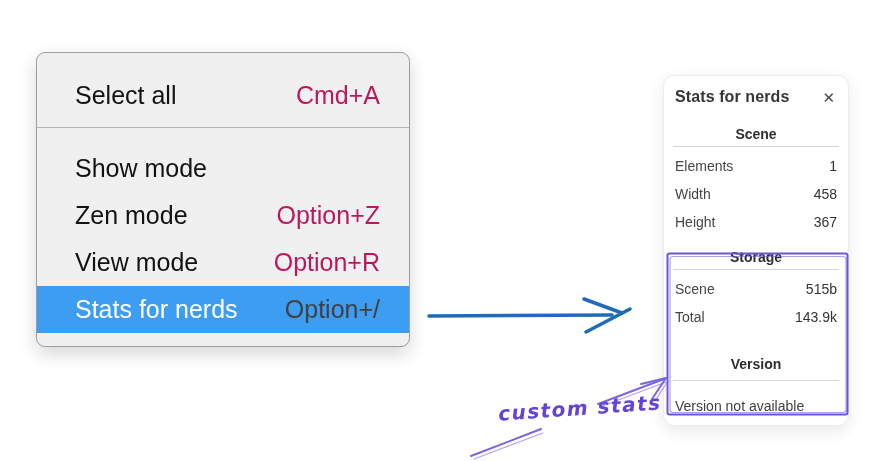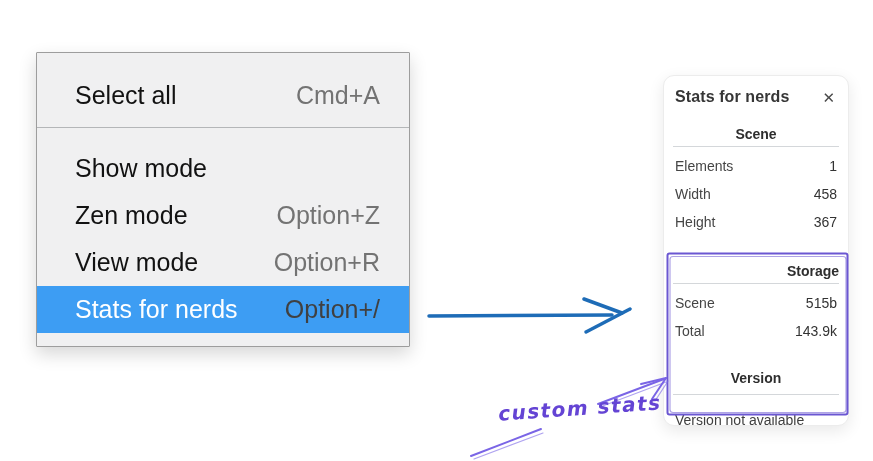--- a/index.html
+++ b/index.html
@@ -5,52 +5,52 @@
   html,body { margin:0; padding:0; background:#ffffff; }
   .stage {
     position:relative; width:873px; height:461px; overflow:hidden;
     background:#ffffff; font-family:"Liberation Sans", sans-serif;
   }
 
   
   .menu {
     position:absolute; left:36px; top:52px; width:374px; height:295px;
     box-sizing:border-box; background:#f0f0f1;
-    border:1px solid #9d9d9d; border-radius:1px;
+    border:1px solid #9d9d9d; border-radius:9px;
     box-shadow:0 7px 18px rgba(0,0,0,.16);
     padding-top:10px; display:flex; flex-direction:column;
     font-size:25px; color:#111;
   }
   .menu-item {
     display:flex; justify-content:space-between; align-items:center;
     padding:0 29px 0 38px; height:47px; flex:0 0 auto;
   }
   .menu-item.first { height:64px; }
   .menu-divider { border-top:1px solid #b4b6b8; height:0; flex:0 0 auto; }
   .menu-gap { height:17px; flex:0 0 auto; }
   .mi-label { color:#121212; }
-  .mi-shortcut { color:#737373; }
+  .mi-shortcut { color:#be185d; }
   .menu-item.highlight { background:#3d9df3; }
   .menu-item.highlight .mi-label { color:#ffffff; }
   .menu-item.highlight .mi-shortcut { color:#404040; }
 
   
   .panel {
     position:absolute; left:663px; top:75px; width:186px; height:351px;
     box-sizing:border-box; background:#ffffff;
     border:1px solid #ececec; border-radius:11px;
     box-shadow:0 5px 16px rgba(0,0,0,.09);
     padding:12px 9px 0; font-size:14px; color:#454545; z-index:1;
   }
   .panel-header { display:flex; justify-content:space-between; align-items:center; padding:0 2px; }
   .panel-title { font-weight:bold; font-size:16px; color:#363636; letter-spacing:.1px; }
   .panel-close { font-size:15px; color:#4a4a4a; line-height:1; background:none; border:none; padding:0 2px; font-family:inherit; cursor:default; }
   .sec-head { text-align:center; font-weight:bold; font-size:14px; color:#2e2e2e; }
   .sec-scene   { margin-top:20px; }
-  .sec-storage { margin-top:27px;text-align:right; }
+  .sec-storage { margin-top:13px; }
   .sec-version { margin-top:25px; }
   .sep { border:0; border-top:1px solid #d4d7da; margin:4px 0 0; }
   .sep-version { margin-top:8px; }
   .rows { padding-top:5px;text-align:right; }
   .row { display:flex; justify-content:space-between; align-items:center; height:28px; padding:0 2px; }
   .row .val { color:#333333; }
   .note-row { display:flex; align-items:center; height:28px; padding:0 2px; margin-top:11px; color:#3f3f3f; }
 
   
   .overlay { position:absolute; left:0; top:0; width:873px; height:461px; z-index:5; pointer-events:none; }

